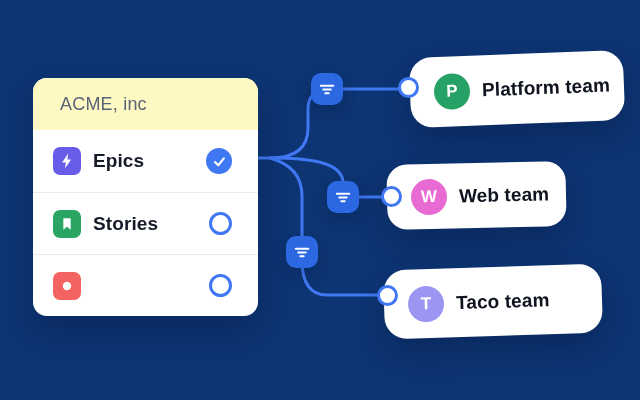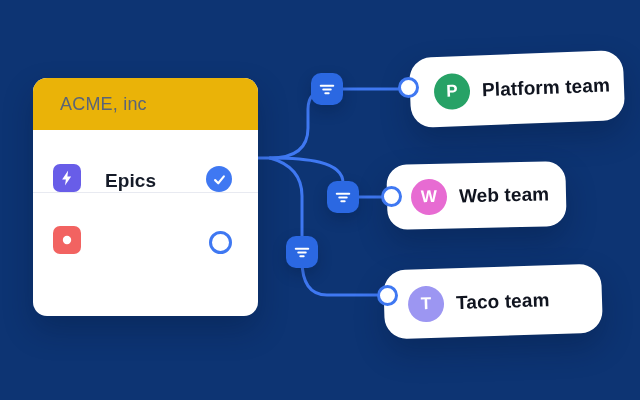--- a/index.html
+++ b/index.html
@@ -6,25 +6,25 @@
   *{box-sizing:border-box;font-family:"Liberation Sans",sans-serif;}
   .stage{position:relative;width:640px;height:400px;background:#0D3473;overflow:hidden;}
 
   
   .wires{position:absolute;inset:0;z-index:1;}
 
   
   .org-card{position:absolute;left:33px;top:78px;width:225px;height:238px;
     background:#ffffff;border-radius:14px;z-index:2;
     box-shadow:0 14px 30px rgba(3,18,48,.28);}
-  .org-header{height:52px;background:#eab308;border-radius:14px 14px 0 0;
+  .org-header{height:52px;background:#fef9c3;border-radius:14px 14px 0 0;
     display:flex;align-items:center;padding:0 27px;}
   .org-title{font-size:18px;font-weight:500;color:#5A6478;letter-spacing:.2px;}
   .org-rows{position:relative;}
-  .row{height:62px;display:flex;align-items:flex-end;padding:0 26px 0 20px;gap:24px;}
+  .row{height:62px;display:flex;align-items:center;padding:0 26px 0 20px;gap:12px;}
   .row + .row{border-top:1px solid #E8EAF1;}
   .tile{width:28px;height:28px;border-radius:7px;flex:0 0 28px;
     display:flex;align-items:center;justify-content:center;}
   .tile svg{display:block;}
   .row-label{font-size:19px;font-weight:700;color:#151B28;letter-spacing:.1px;flex:1 1 auto;}
   .checkbox{flex:0 0 auto;margin-left:auto;}
   .cb-empty{width:23px;height:23px;border-radius:50%;border:3px solid #3F78F2;background:#ffffff;}
   .cb-checked{width:26px;height:26px;border-radius:50%;background:#3F78F2;
     display:flex;align-items:center;justify-content:center;}
 
@@ -74,20 +74,29 @@
             </svg>
         </span>
         <span class="row-label">Epics</span>
         <span class="checkbox cb-checked">
           <svg width="15" height="15" viewBox="0 0 24 24">
               <polyline points="5,13 10,18 19,7" fill="none" stroke="#ffffff" stroke-width="3.4" stroke-linecap="round" stroke-linejoin="round"></polyline>
             </svg>
         </span>
       </div>
 
+      <div class="row">
+        <span class="tile" style="background: rgb(42, 165, 100);">
+          <svg width="16" height="16" viewBox="0 0 24 24">
+              <path fill="#ffffff" d="M6.5 3.5h11v17l-5.5-4.4-5.5 4.4v-17z"></path>
+            </svg>
+        </span>
+        <span class="row-label">Stories</span>
+        <span class="checkbox cb-empty"></span>
+      </div>
 
       <div class="row">
         <span class="tile" style="background: rgb(242, 99, 97);">
           <svg width="18" height="18" viewBox="0 0 24 24">
               <circle cx="12" cy="12" r="5.6" fill="#ffffff"></circle>
             </svg>
         </span>
         <span class="checkbox cb-empty"></span>
       </div>
 

